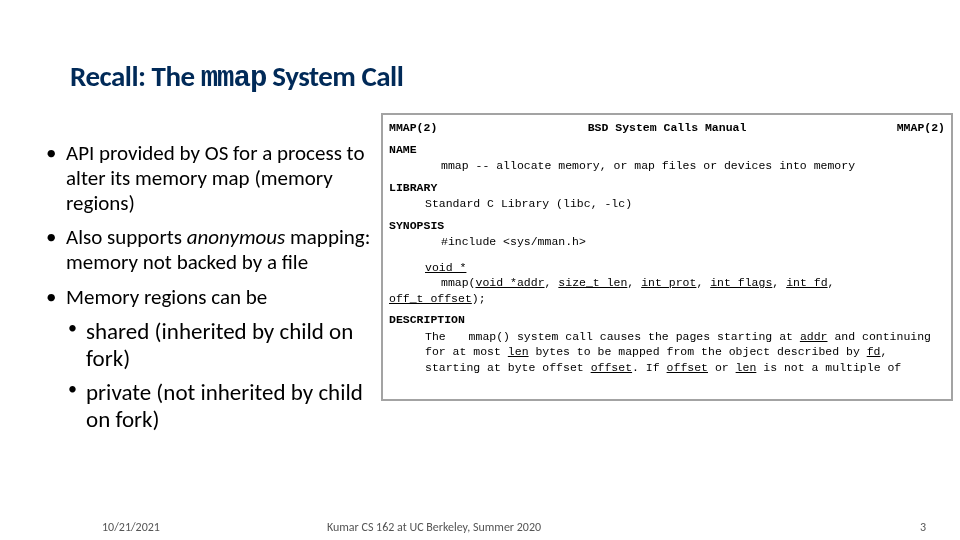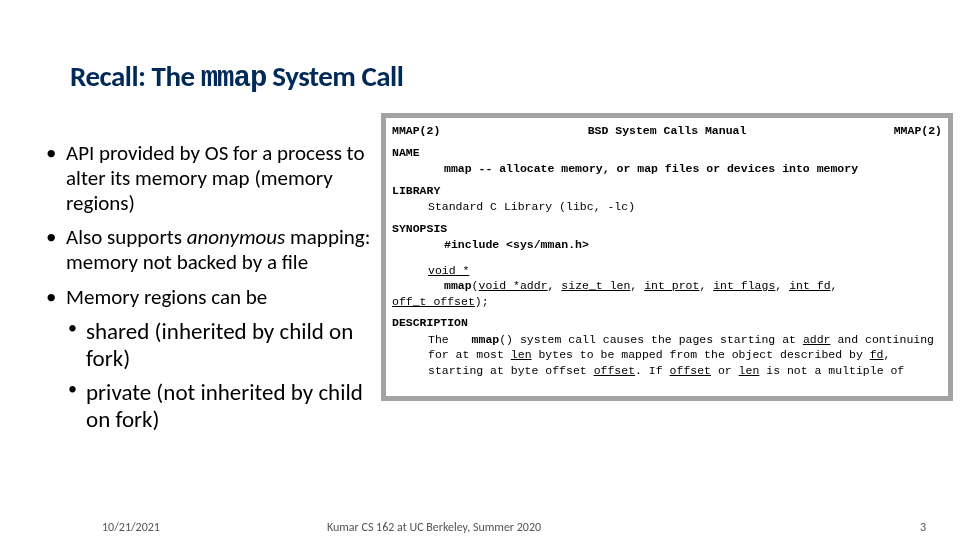--- a/index.html
+++ b/index.html
@@ -66,21 +66,21 @@
     left: 2px;
     top: 0;
     font-size: 18px;
   }
   .manpage {
     position: absolute;
     top: 113px;
     left: 381px;
     width: 572px;
     height: 288px;
-    border: 5px solid #a3a3a3;
+    border: 2px solid #a3a3a3;
     background: #fff;
     font-family: Menlo, Consolas, 'Courier New', monospace;
     font-size: 11.5px;
     line-height: 1.35;
     padding: 5px 6px;
     overflow: hidden;
     color: #000;
   }
   .manpage .hdr {
     display: flex;
@@ -89,21 +89,21 @@
     margin-bottom: 6px;
   }
   .manpage .sect {
     font-weight: 700;
     margin-top: 6px;
     margin-bottom: 1px;
   }
   .manpage .ind { margin-left: 36px; }
   .manpage .ind2 { }
   .manpage u { text-decoration: underline; }
-  .manpage b { font-weight: 700; padding-left: 16px; }
+  .manpage b { font-weight: 400; padding-left: 16px; }
   .footer {
     position: absolute;
     bottom: 20px;
     left: 0;
     width: 960px;
     font-size: 12px;
     color: #555;
   }
   .footer .date { position: absolute; left: 102px; }
   .footer .center { position: absolute; left: 0; width: 868px; text-align: center; }

